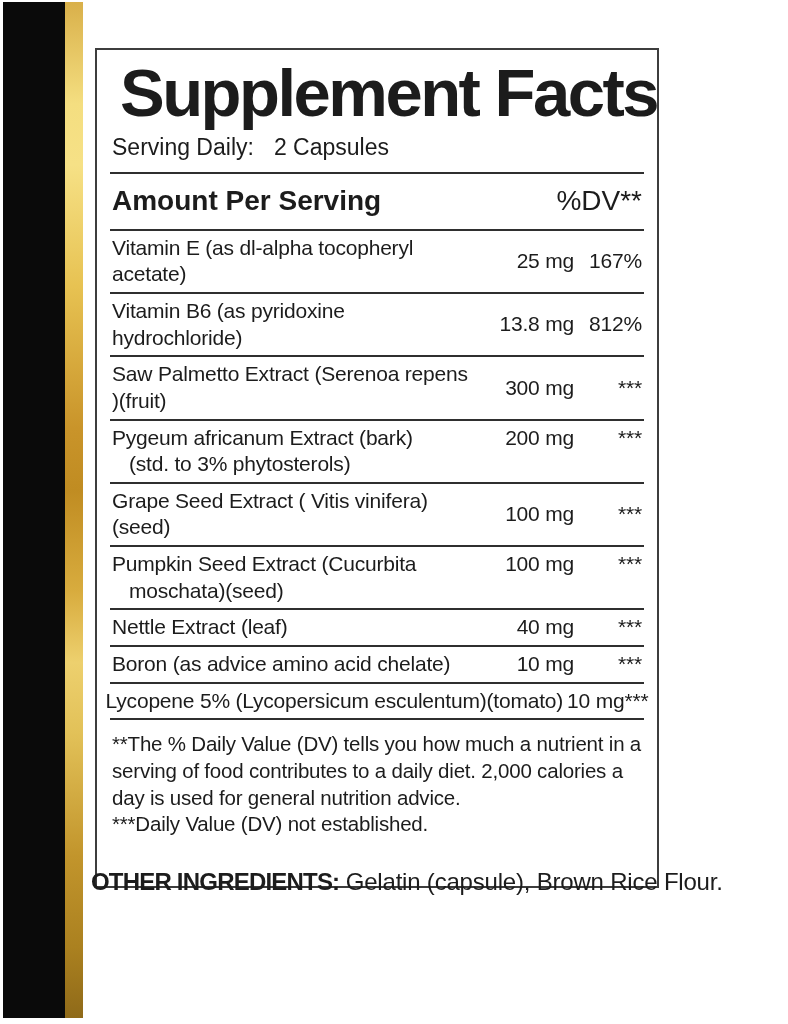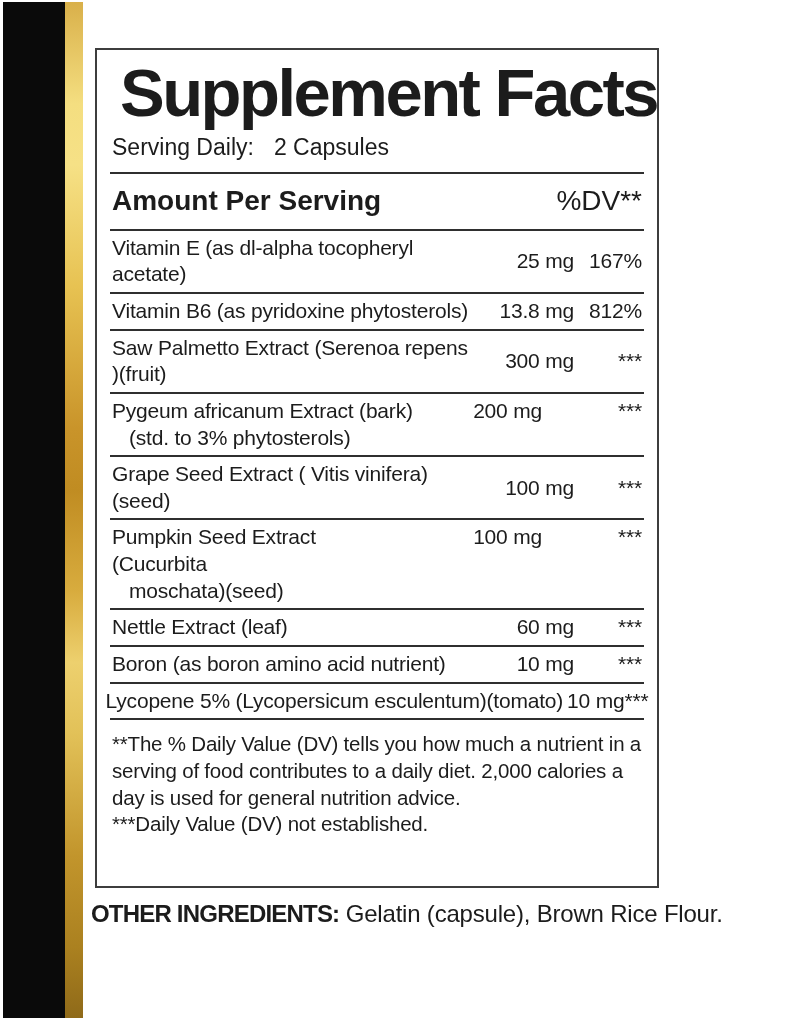--- a/index.html
+++ b/index.html
@@ -54,34 +54,34 @@
   }
   .aps-row .aps-label { font-weight:bold; }
 
   .row {
     display:flex; align-items:center; padding:4px 2px; font-size:21px;
     line-height:1.27; letter-spacing:-0.2px;justify-content:center;
   }
   .row .name { flex:1 1 auto; }
   .row .amt  { flex:0 0 95px; text-align:right; white-space:nowrap; }
   .row .dv   { flex:0 0 68px; text-align:right; white-space:nowrap; }
-  .row.two-line { align-items:flex-start;gap:32px; }
+  .row.two-line { align-items:flex-start; }
   .row .line2 { display:block; padding-left:17px; }
   .row--flow .name { flex:0 0 auto; }
   .row--flow .amt  { flex:0 0 auto; margin-left:4px; }
   .row--flow .dv   { flex:1 1 auto; }
 
   .footnote {
     padding:11px 2px 6px 2px; font-size:20.5px; line-height:1.3;
     letter-spacing:-0.2px;
   }
   .footnote p { margin:0; }
 
   .other-ingredients {
-    position:absolute; left:91px; top:899px; width:692px;
+    position:absolute; left:91px; top:867px; width:692px;
     font-size:24px; line-height:1.25; letter-spacing:-0.2px;
   }
   .other-ingredients .oi-label {
     font-weight:900; letter-spacing:-0.8px;
   }
 </style>
 </head>
 <body>
 
 <div class="side-black"></div>
@@ -105,21 +105,21 @@
   <div class="divider plain"></div>
 
   <div class="row">
     <span class="name">Vitamin E (as dl-alpha tocopheryl acetate)</span>
     <span class="amt">25 mg</span>
     <span class="dv">167%</span>
   </div>
   <div class="divider plain"></div>
 
   <div class="row">
-    <span class="name">Vitamin B6 (as pyridoxine phytosterols)</span>
+    <span class="name">Vitamin B6 (as pyridoxine hydrochloride)</span>
     <span class="amt">13.8 mg</span>
     <span class="dv">812%</span>
   </div>
   <div class="divider--double"></div>
 
   <div class="row">
     <span class="name">Saw Palmetto Extract (Serenoa repens )(fruit)</span>
     <span class="amt">300 mg</span>
     <span class="dv">***</span>
   </div>
@@ -141,27 +141,27 @@
 
   <div class="row two-line">
     <span class="name"><span>Pumpkin Seed Extract (Cucurbita</span><span class="line2">moschata)(seed)</span></span>
     <span class="amt">100 mg</span>
     <span class="dv">***</span>
   </div>
   <div class="divider plain"></div>
 
   <div class="row">
     <span class="name">Nettle Extract (leaf)</span>
-    <span class="amt">60 mg</span>
+    <span class="amt">40 mg</span>
     <span class="dv">***</span>
   </div>
   <div class="divider plain"></div>
 
   <div class="row">
-    <span class="name">Boron (as boron amino acid nutrient)</span>
+    <span class="name">Boron (as advice amino acid chelate)</span>
     <span class="amt">10 mg</span>
     <span class="dv">***</span>
   </div>
   <div class="divider plain"></div>
 
   <div class="row row--flow">
     <span class="name">Lycopene 5% (Lycopersicum esculentum)(tomato)</span>
     <span class="amt">10 mg</span>
     <span class="dv">***</span>
   </div>

